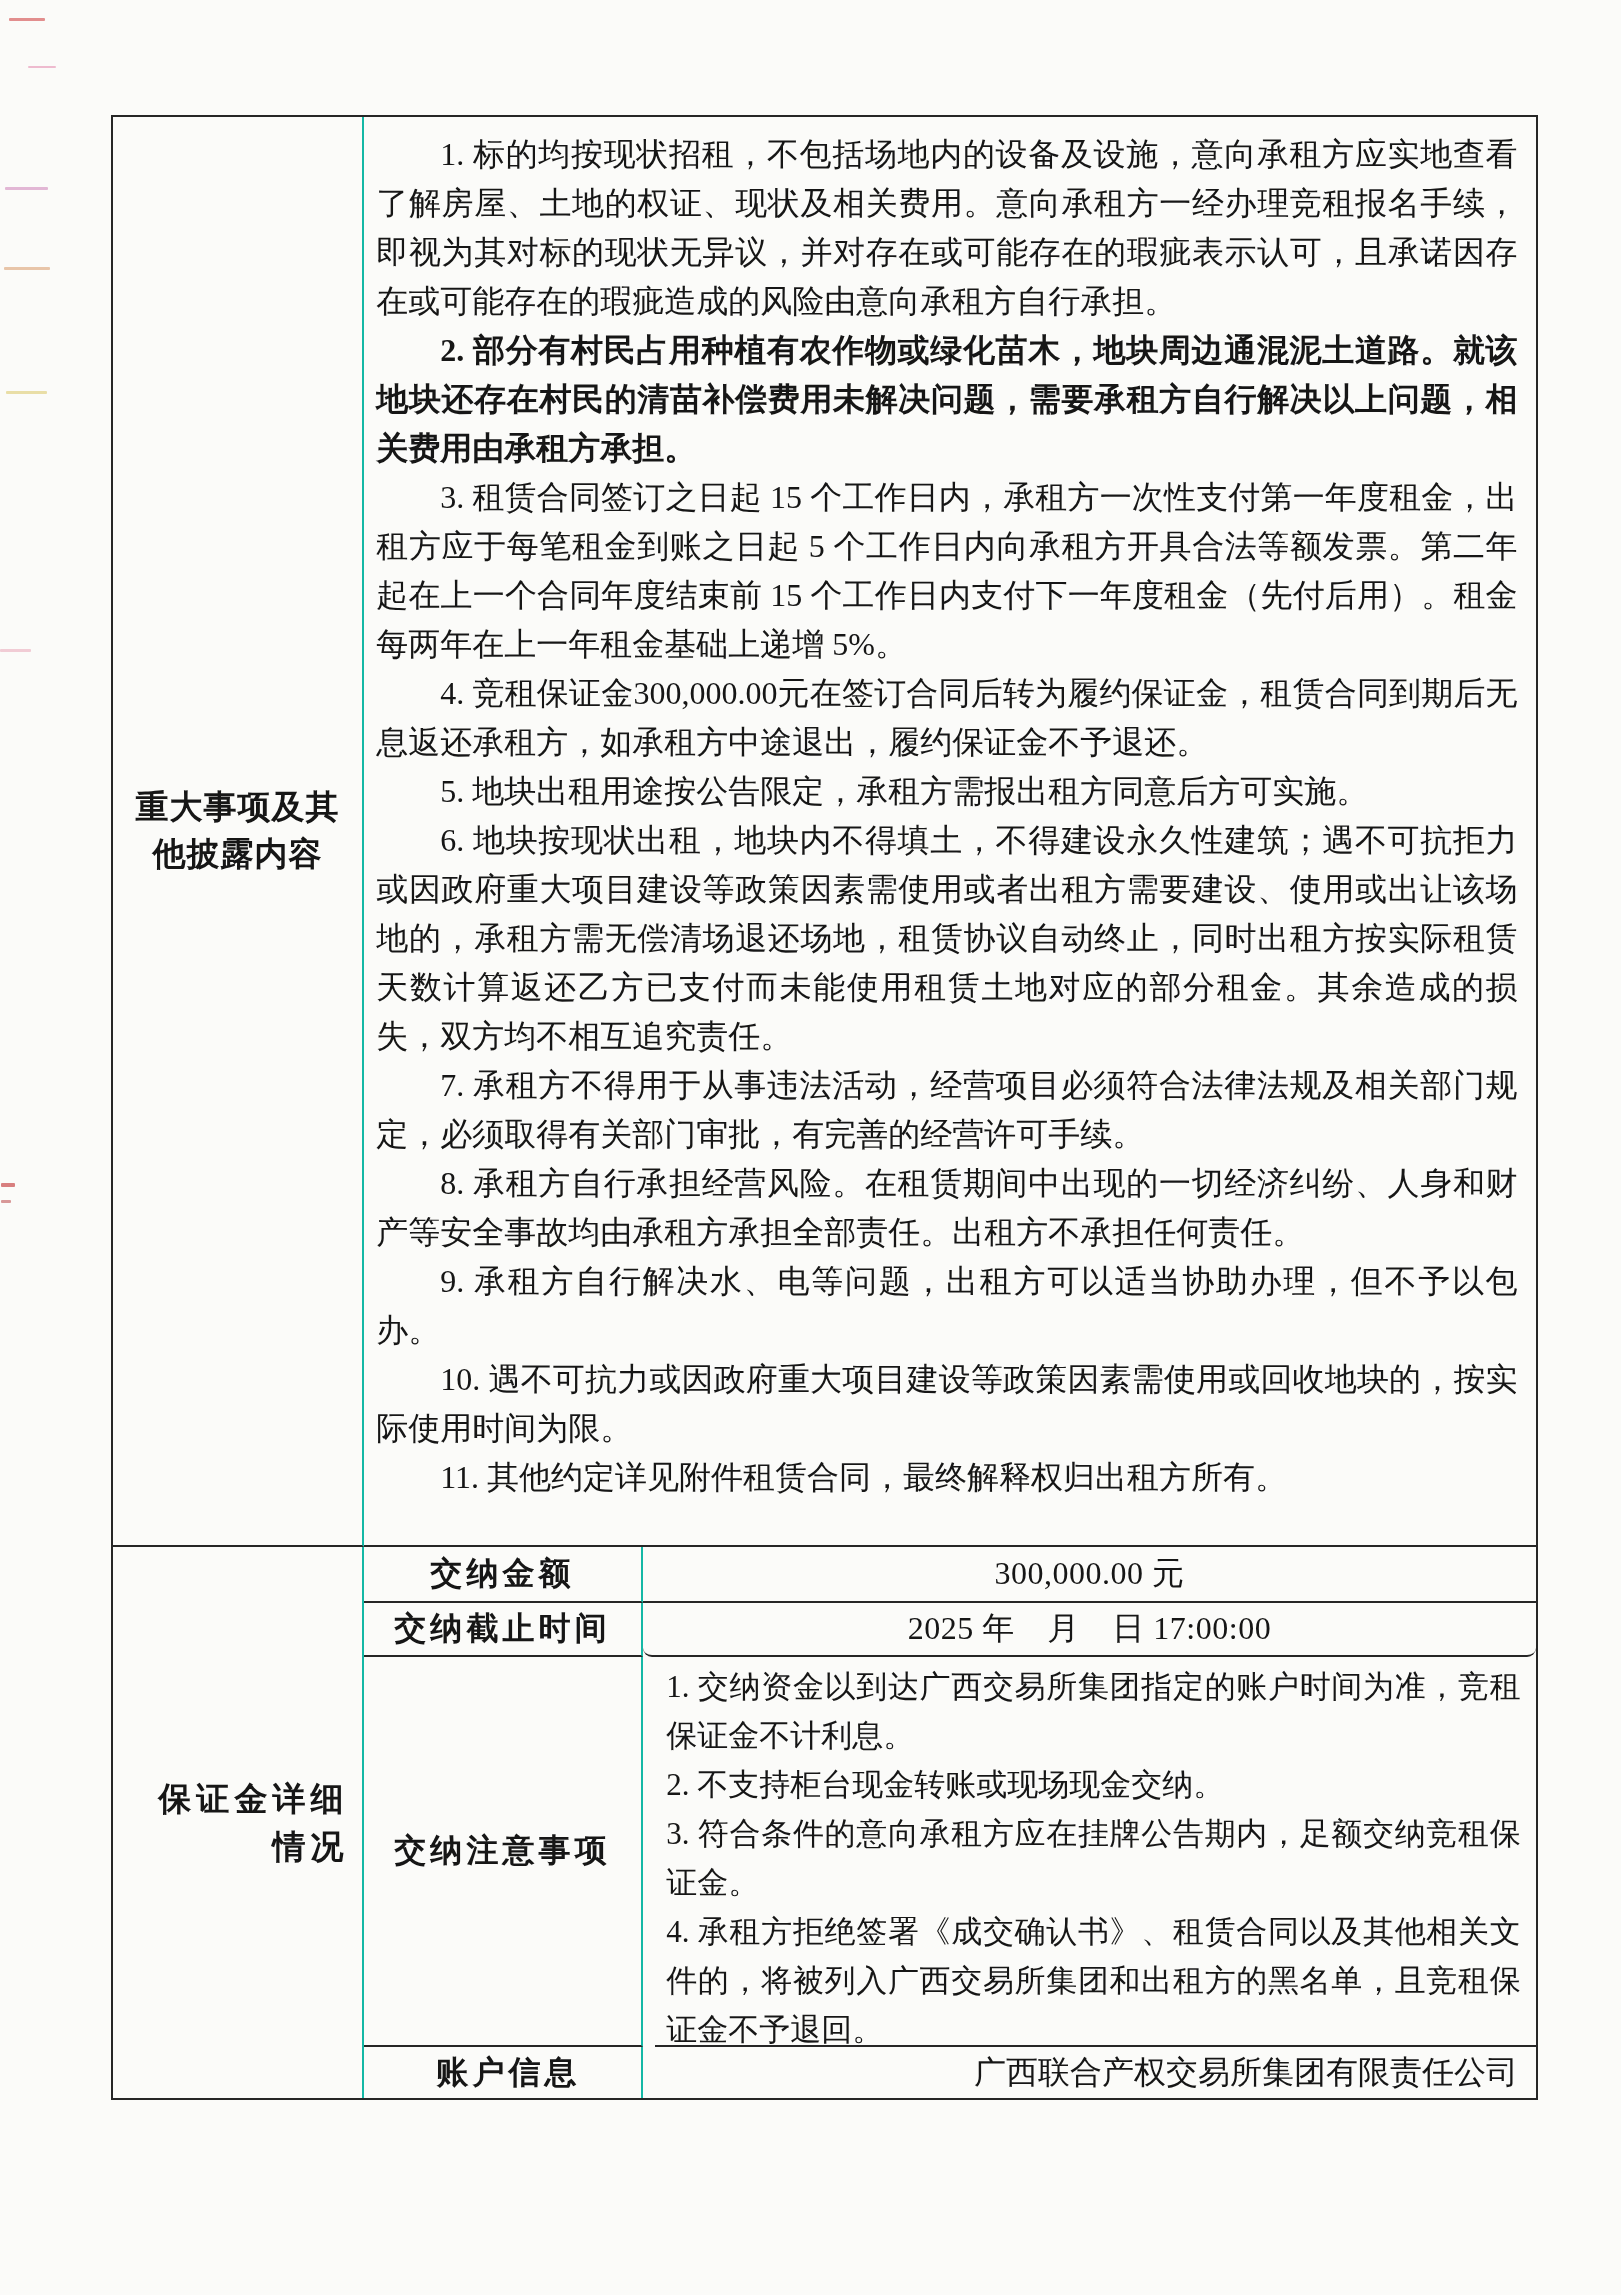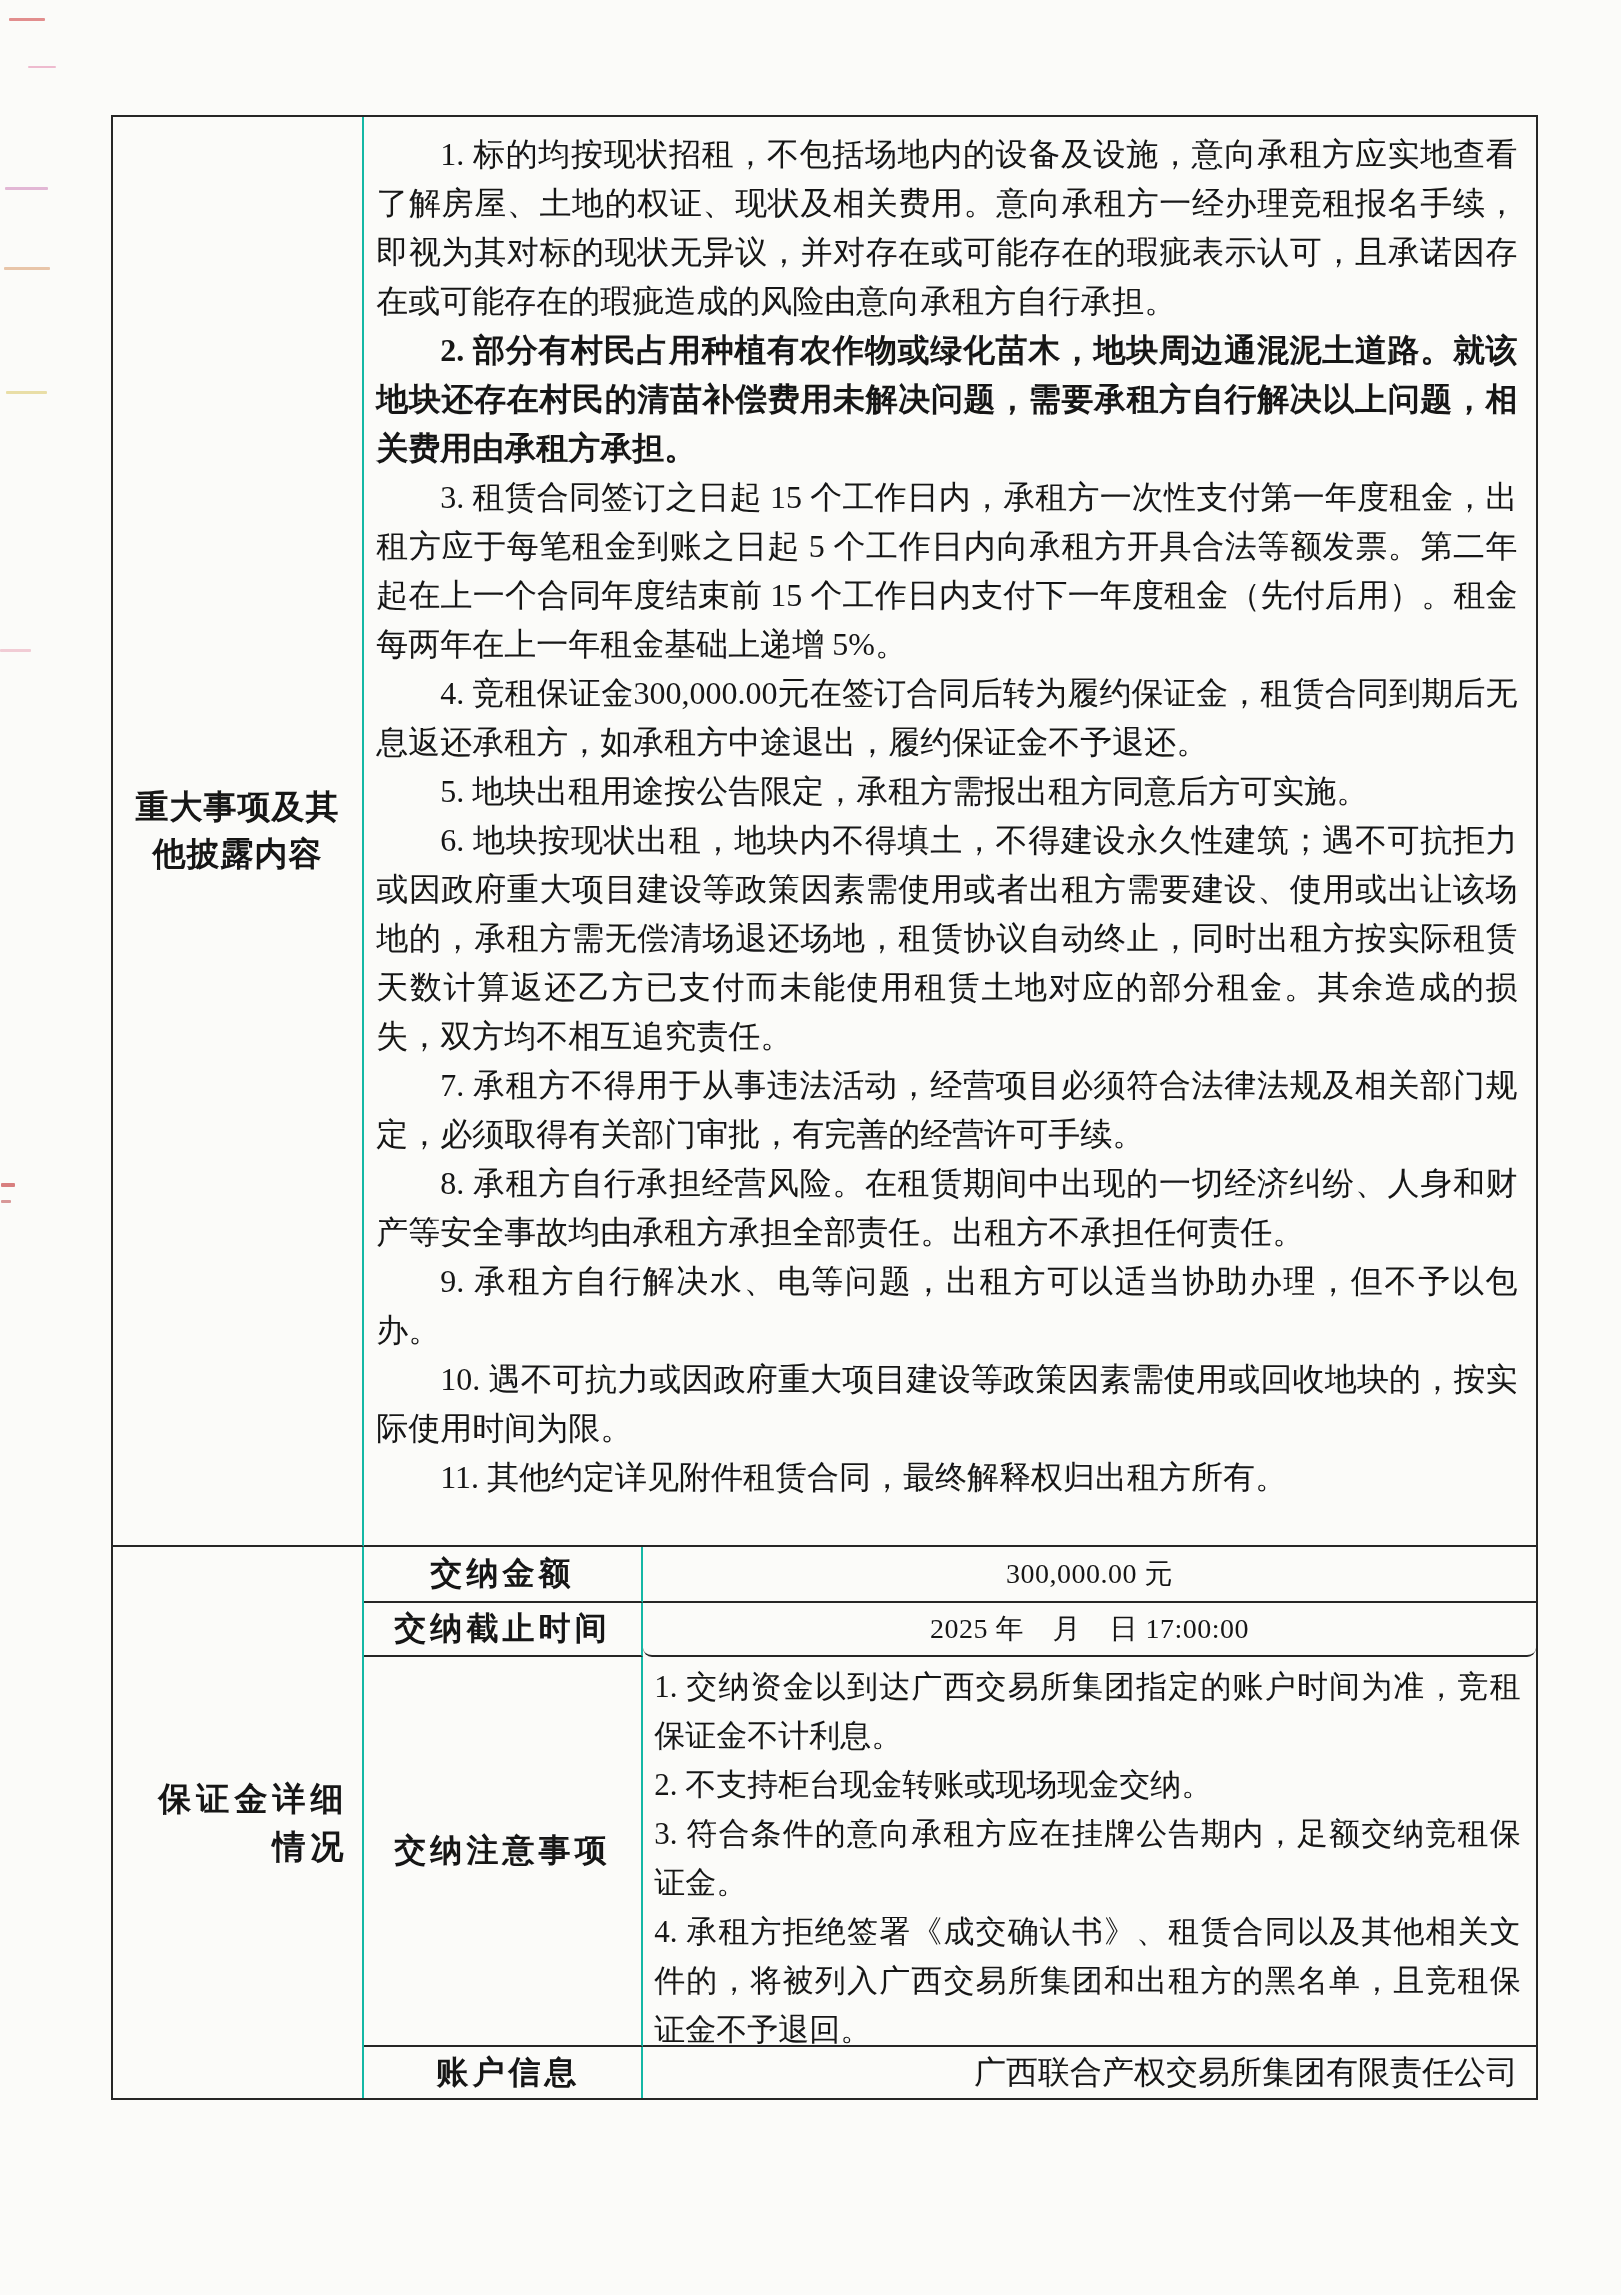--- a/index.html
+++ b/index.html
@@ -27,36 +27,36 @@
   .br{border-right:2px solid #14b8a6;}
   .bb{border-bottom:2px solid #262626;}
   .a1{grid-area:1/1/2/2;display:flex;flex-direction:column;justify-content:center;align-items:center;}
   .b1{grid-area:1/2/2/5;padding:13.3px 18.4px 0 12.3px;}
   .a2{grid-area:2/1/6/2;display:flex;align-items:center;}
   .b2{grid-area:2/2/3/3;}
   .c2{grid-area:2/3/3/5;}
   .b3{grid-area:3/2/4/3;}
   .c3{grid-area:3/3/4/5;border-radius:9px;}
   .b4{grid-area:4/2/5/3;}
-  .c4{grid-area:4/3/5/5;padding:5.1px 15.3px 0 11.2px;}
+  .c4{grid-area:4/3/5/5;padding:5.1px 15.3px 0 11.2px;margin-left:12px;}
   .b5{grid-area:5/2/6/3;margin-left:12px;}
   .c5{grid-area:5/3/6/4;}
   .d5{grid-area:5/4/6/5;display:flex;align-items:center;padding-left:27px;font-size:32px;}
   .bigLabel{font-weight:bold;font-size:33px;line-height:47px;letter-spacing:1px;text-align:center;}
   .depositLabel{
     font-weight:bold;font-size:33px;line-height:48px;letter-spacing:5.1px;
     width:100%;box-sizing:border-box;padding:0 13.3px;text-align:right;
   }
   .hdr{
     display:flex;align-items:center;justify-content:center;
     font-weight:bold;font-size:32px;letter-spacing:4.1px;text-align:center;
   }
   .val{
     display:flex;align-items:center;justify-content:center;
-    font-size:28px;letter-spacing:0.5px;
+    font-size:32px;letter-spacing:0.5px;
   }
   .b1 p{
     margin:0;font-size:32px;line-height:49px;
     text-align:justify;text-indent:2em;
   }
   .c4 p{
     margin:0;font-size:31px;line-height:49px;
     text-align:justify;
   }
   .bold{font-weight:bold;}

